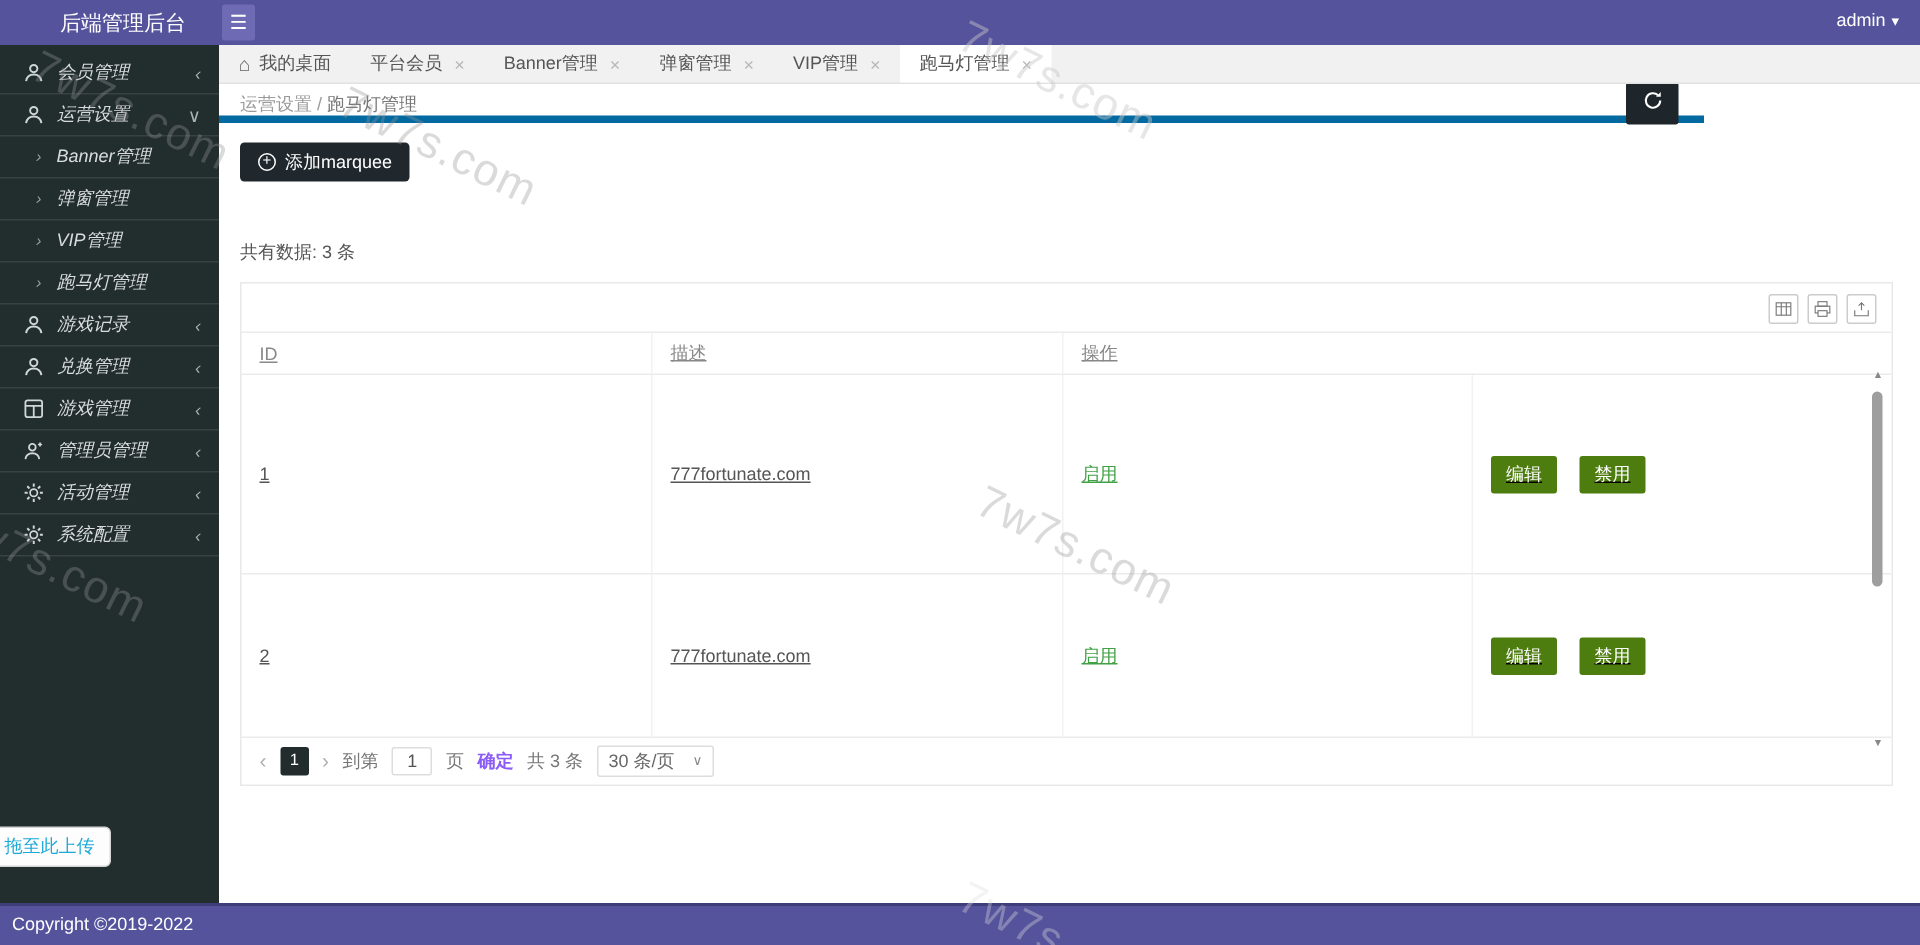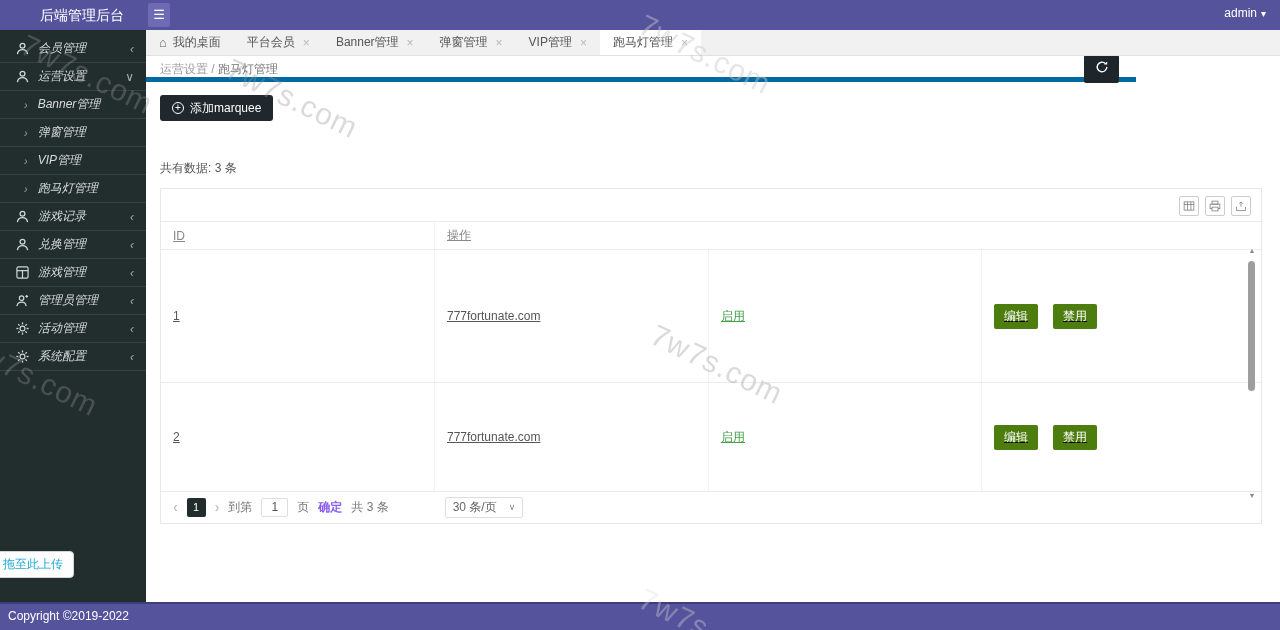--- a/index.html
+++ b/index.html
@@ -70,21 +70,21 @@
   .vs-thumb { position:absolute; left:2px; top:10px; width:7px; height:130px; background:#9e9e9e; border-radius:4px; cursor:grab; }
 
   .pager { position:absolute; left:12px; top:303px; height:30px; display:flex; align-items:center; gap:9px; font-size:12px; color:#666; }
   .pg-arrow { color:#b0b0b0; font-size:14px; cursor:pointer; background:none; border:none; padding:0; }
   .pg-cur { min-width:19px; height:19px; background:#222c2c; color:#fff; display:flex; align-items:center;
     justify-content:center; border-radius:2px; font-size:11px; padding:0 4px; cursor:pointer; }
   .pg-label { color:#777; }
   .pg-input { width:27px; height:19px; border:1px solid #ddd; text-align:center; font-size:12px; color:#555; border-radius:2px; }
   .pg-ok { font-weight:bold; color:#8b5cf6; background:none; border:none; font-size:12px; cursor:pointer; padding:0;text-align:center; }
   .pg-size { border:1px solid #ddd; height:21px; display:flex; align-items:center; padding:0 7px; gap:12px;
-    color:#666; border-radius:2px; cursor:pointer;margin-left:47px; }
+    color:#666; border-radius:2px; cursor:pointer; }
   .pg-size .pg-caret { font-size:9px; color:#888; }
 
   .upload-pill { position:absolute; left:-8px; top:551px; background:#fdfdfd; border:1px solid #d5d5d5;
     border-radius:4px; padding:4px 10px; font-size:12px; color:#1ca9d6; z-index:6; cursor:pointer; }
 
   .footer { position:absolute; left:0; top:602px; width:1280px; height:28px; background:#56539d;
     border-top:2px solid #403d7b; z-index:7; color:#fff; font-size:12px; line-height:24px; padding-left:8px; }
 
   .wm { position:absolute; font-size:30px; color:rgba(150,150,150,0.35); transform:rotate(26deg);
     transform-origin:left top; letter-spacing:1px; z-index:8; pointer-events:none; white-space:nowrap; }
@@ -293,20 +293,21 @@
           <path d="M2 9v5h12V9" fill="none" stroke="#777"></path>
           <line x1="8" y1="2.5" x2="8" y2="9" stroke="#777"></line>
           <path d="M5.5 5L8 2.5 10.5 5" fill="none" stroke="#777"></path>
         </svg>
       </button>
   </div>
 
   <div class="tbl">
     <div class="tr th">
       <div class="cell c1">ID</div>
+      <div class="cell c2">描述</div>
       <div class="cell c4">操作</div>
     </div>
     <div class="tr row1">
       <div class="cell c1 td-text">1</div>
       <div class="cell c2 td-text">777fortunate.com</div>
       <div class="cell c3 status-on">启用</div>
       <div class="cell c4">
         <button class="act-btn">编辑</button>
         <button class="act-btn">禁用</button>
       </div>

